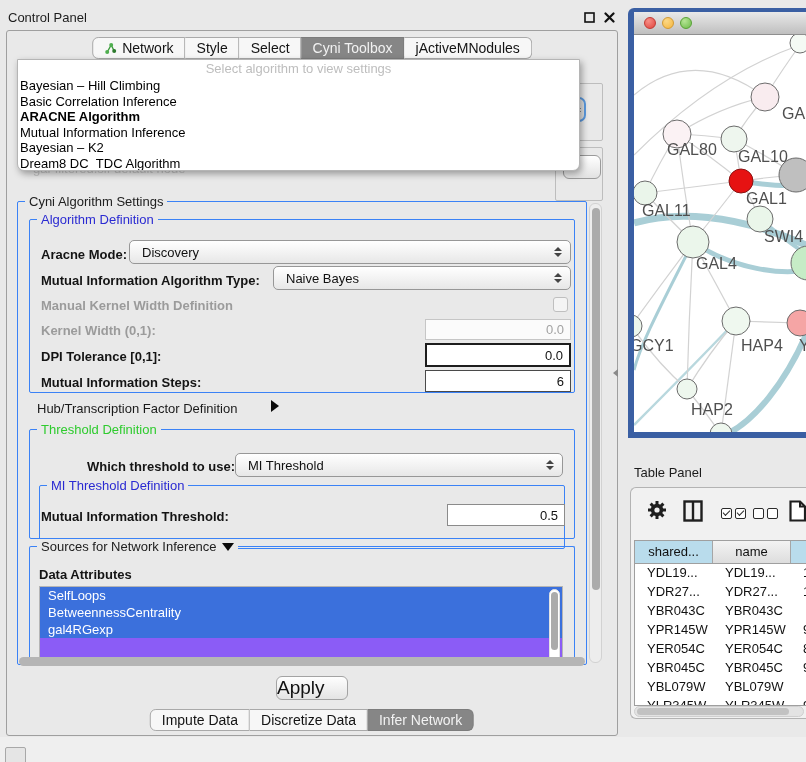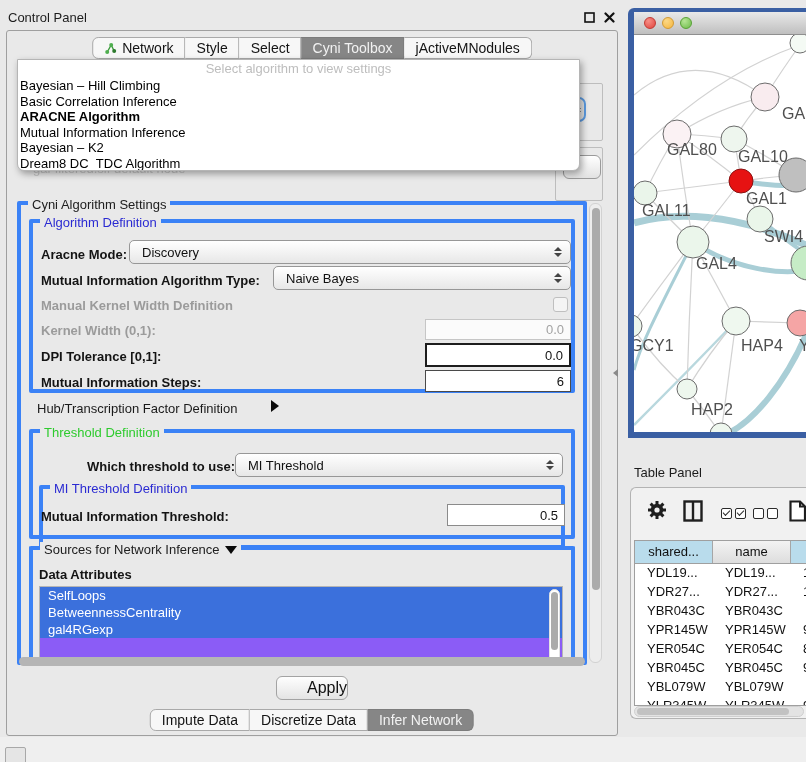--- a/index.html
+++ b/index.html
@@ -20,21 +20,21 @@
   .bx{position:absolute;border:1px solid #bdbdbd;border-radius:2px;background:#e9e9e9;z-index:1;}
   .ghost{position:absolute;color:#c4c4c4;font-size:13px;z-index:1;white-space:nowrap;}
   .frag-combo-blue{position:absolute;width:15px;height:25px;border:2px solid #5b9ae0;border-radius:0 7px 7px 0;background:#e0e0e0;z-index:2;box-sizing:border-box;}
   .frag-combo{position:absolute;width:38px;height:24px;border:1px solid #9a9a9a;border-radius:6px;background:linear-gradient(#fff,#e2e2e2);z-index:2;box-sizing:border-box;}
   
   .dd{position:absolute;left:10px;top:28px;width:563px;height:112px;background:#fff;border:1px solid #b5b5b5;border-radius:0 0 7px 7px;box-shadow:2px 3px 7px rgba(0,0,0,0.35);z-index:5;box-sizing:border-box;overflow:hidden;}
   .dd-ph{height:18px;line-height:18px;text-align:center;color:#bdbdbd;font-size:13px;}
   .dd-item{height:15.6px;line-height:15.6px;font-size:13px;color:#000;padding-left:2px;white-space:nowrap;}
   .dd-item.bold{font-weight:bold;}
   
-  .fs{position:absolute;border:4px solid #3b82f6;border-radius:2px;box-sizing:border-box;}
+  .fs{position:absolute;border:1px solid #3b82f6;border-radius:2px;box-sizing:border-box;}
   .lg{position:absolute;top:-8px;left:7px;background:#e9e9e9;padding:0 4px;font-size:13px;color:#202020;white-space:nowrap;display:flex;align-items:center;gap:5px;}
   .lg.blue{color:#2a2ad2;}
   .lg.green{color:#2ecb2e;}
   .lbl{position:absolute;font-weight:bold;font-size:13px;color:#141414;white-space:nowrap;}
   .lbl.dis{color:#9b9b9b;}
   .plain{font-weight:normal;}
   .combo{position:absolute;height:24px;border:1px solid #979797;border-radius:5px;background:linear-gradient(#ffffff,#e7e7e7);font-size:13px;color:#111;display:flex;align-items:center;padding-left:12px;box-sizing:border-box;}
   .arrows{position:absolute;right:8px;top:50%;transform:translateY(-50%);display:flex;flex-direction:column;gap:2px;}
   .tri-up{width:0;height:0;border-left:4px solid transparent;border-right:4px solid transparent;border-bottom:4px solid #444;}
   .tri-dn{width:0;height:0;border-left:4px solid transparent;border-right:4px solid transparent;border-top:4px solid #444;}
@@ -42,21 +42,21 @@
   .tri-down{display:inline-block;width:0;height:0;border-left:6px solid transparent;border-right:6px solid transparent;border-top:8px solid #0a0a0a;}
   .field{position:absolute;background:#fff;font-size:13px;text-align:right;padding:0 6px;box-sizing:border-box;font-family:"Liberation Sans",sans-serif;color:#111;}
   input.field{outline:none;}
   .ckbox{position:absolute;width:13px;height:13px;border:1px solid #bfbfbf;border-radius:3px;background:#f4f4f4;}
   
   .attr-list{position:absolute;background:#8b5cf6;border:1px solid #b5b5b5;box-sizing:border-box;overflow:hidden;}
   .attr-item{height:17px;line-height:17px;font-size:13px;color:#fff;background:#3b70dc;padding-left:8px;white-space:nowrap;}
   .sb-v{position:absolute;background:#ededed;border:1px solid #d2d2d2;border-radius:6px;box-sizing:border-box;}
   .sb-thumb{position:absolute;background:#ababab;border-radius:4px;}
   
-  .apply-btn{position:absolute;left:50%;transform:translateX(-50%);width:70px;height:22px;border:1px solid #a3a3a3;border-radius:6px;background:linear-gradient(#fefefe,#e4e4e4);font-size:16px;color:#111;text-align:right;line-height:21px;}
+  .apply-btn{position:absolute;left:50%;transform:translateX(-50%);width:70px;height:22px;border:1px solid #a3a3a3;border-radius:6px;background:linear-gradient(#fefefe,#e4e4e4);font-size:19px;color:#111;text-align:left;line-height:21px;}
   
   .nw{position:absolute;left:628px;top:8px;width:178px;height:430px;border-left:6px solid #3a5fa3;border-top:4px solid #3a5fa3;border-bottom:6px solid #3a5fa3;border-radius:6px 0 0 0;background:#fff;box-sizing:border-box;overflow:hidden;}
   .nw-titlebar{height:22px;background:linear-gradient(#e9e9e9,#bfbfbf);border-bottom:1px solid #8f8f8f;position:relative;}
   .tl{position:absolute;top:5px;width:12px;height:12px;border-radius:50%;box-sizing:border-box;}
   .nw-canvas{position:relative;width:172px;height:398px;background:#fff;overflow:hidden;}
   
   .tp-title{position:absolute;left:634px;top:465px;font-size:13px;color:#1c1c1c;}
   .tp-outer{position:absolute;left:630px;top:487px;width:176px;height:232px;background:#f1f1f1;border:1px solid #b3b3b3;border-right:none;border-radius:6px 0 0 6px;box-sizing:border-box;overflow:hidden;}
   .tp-toolbar{position:absolute;left:0;top:10px;width:176px;height:34px;}
   .tbi{position:absolute;top:2px;}

